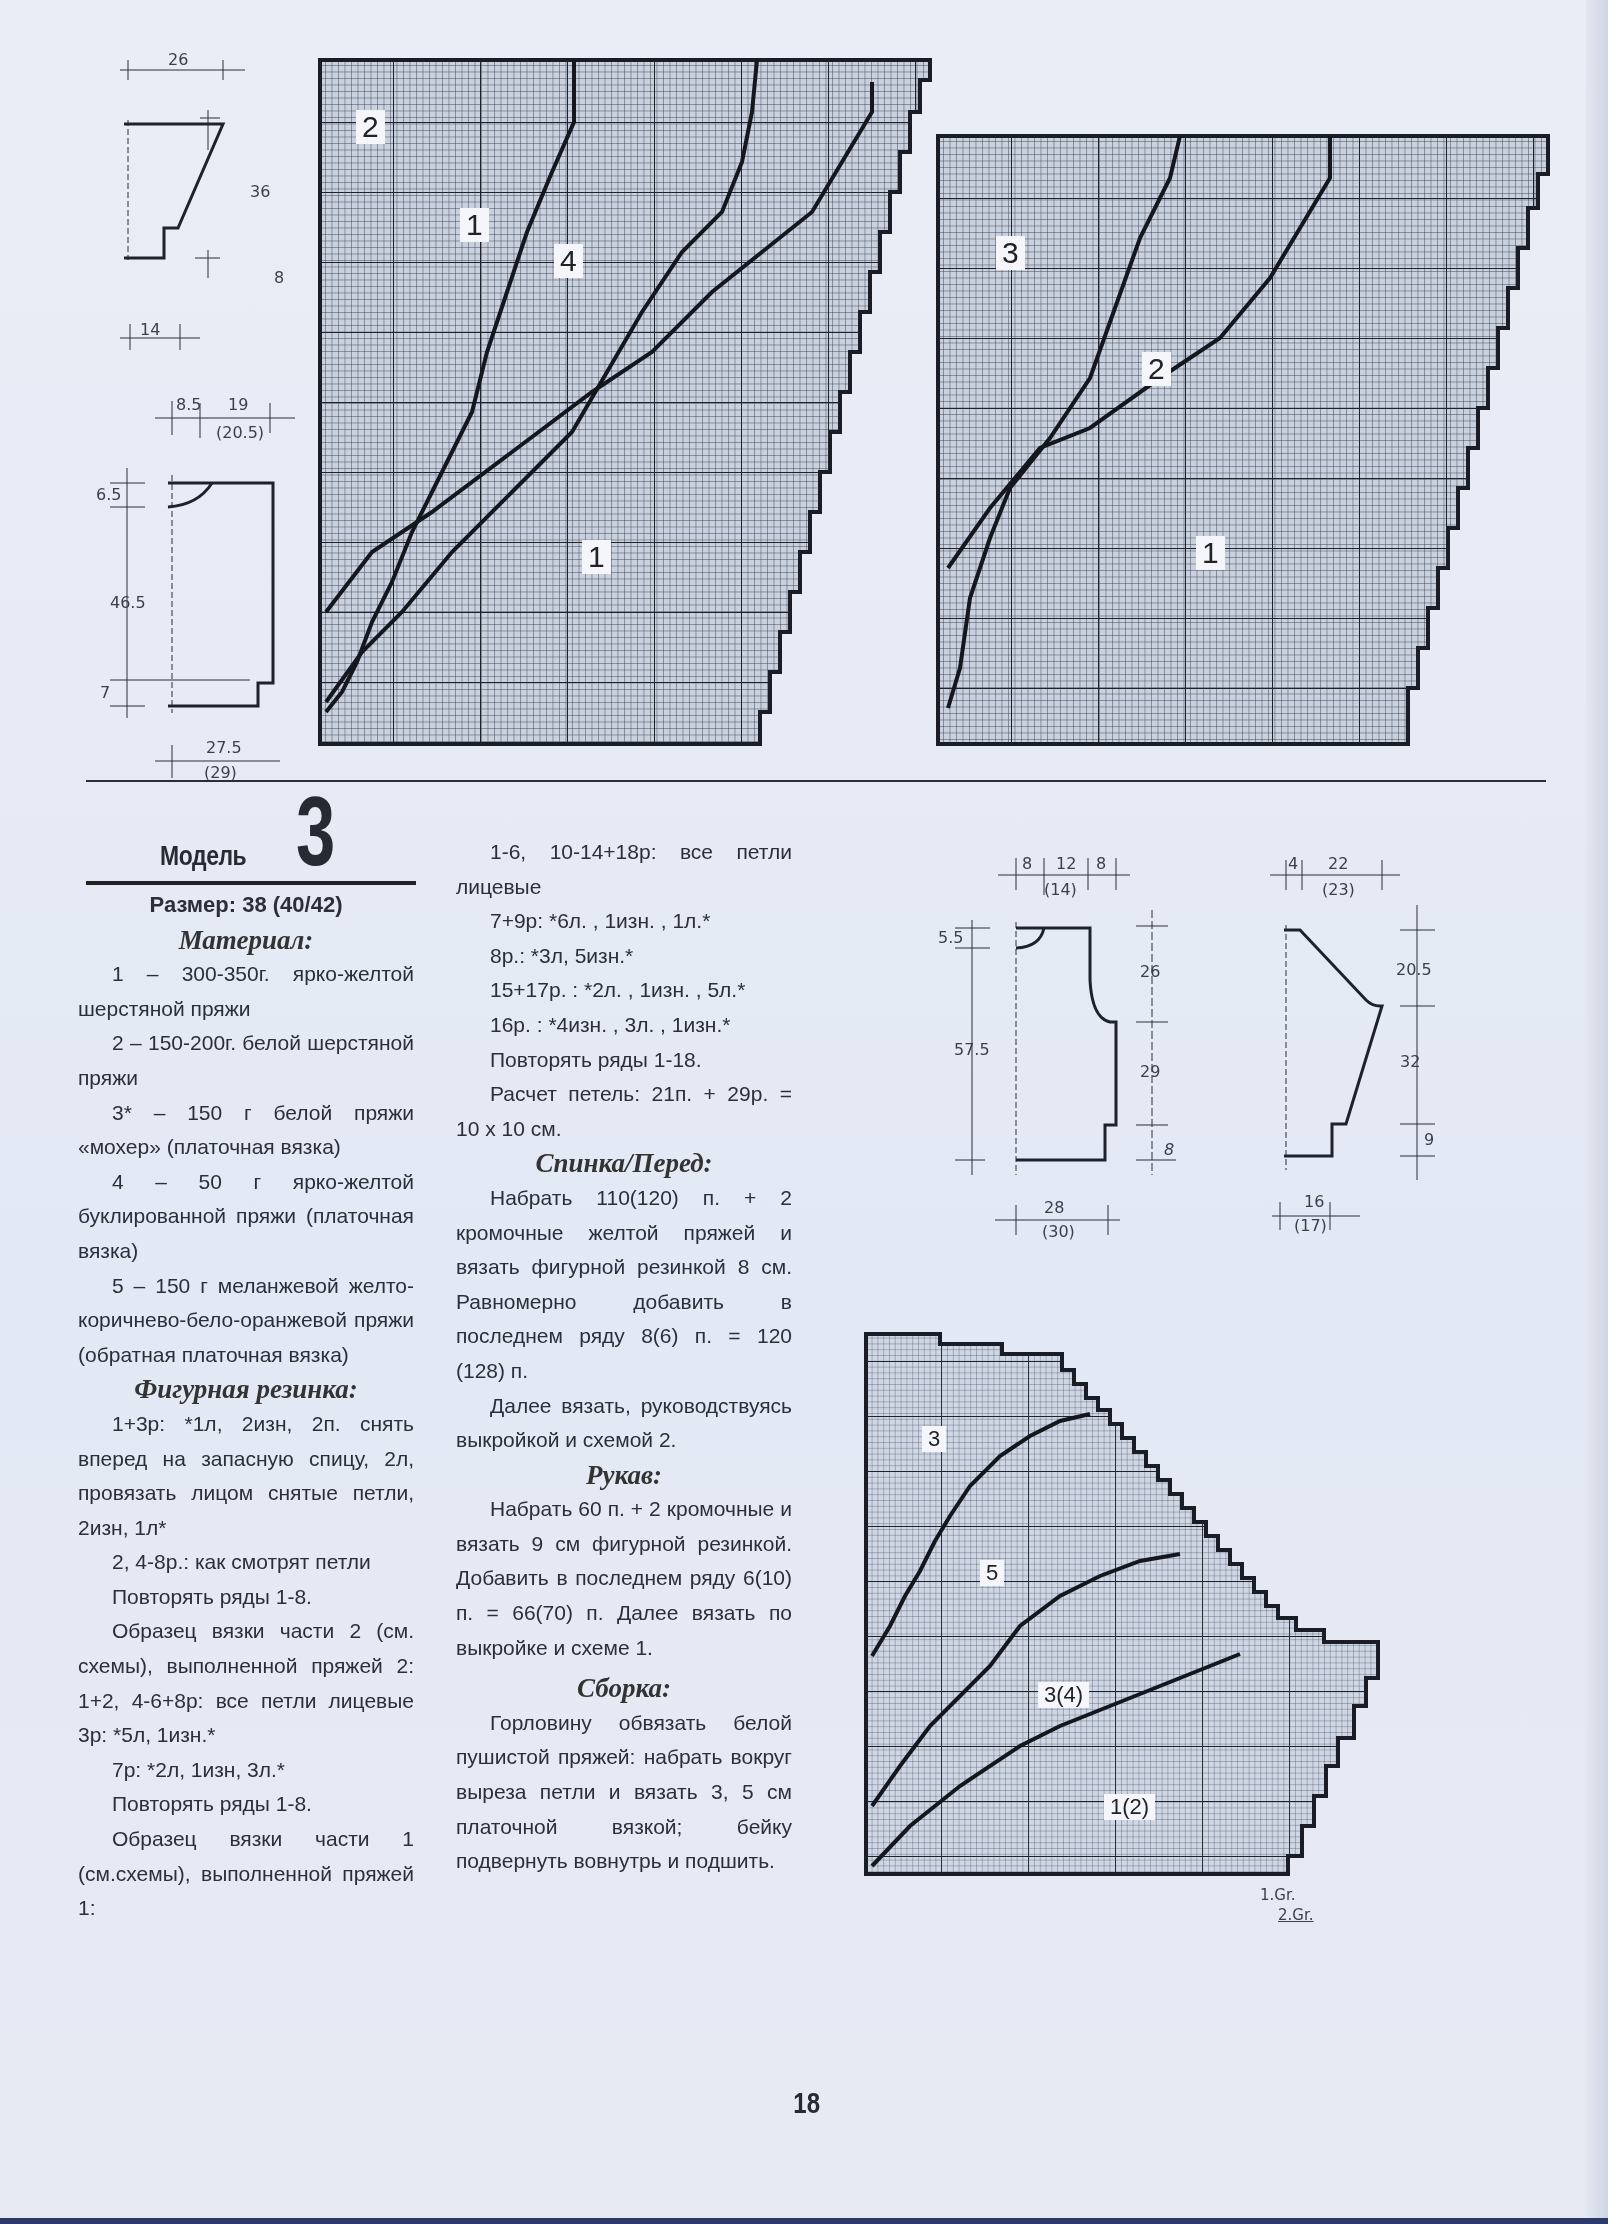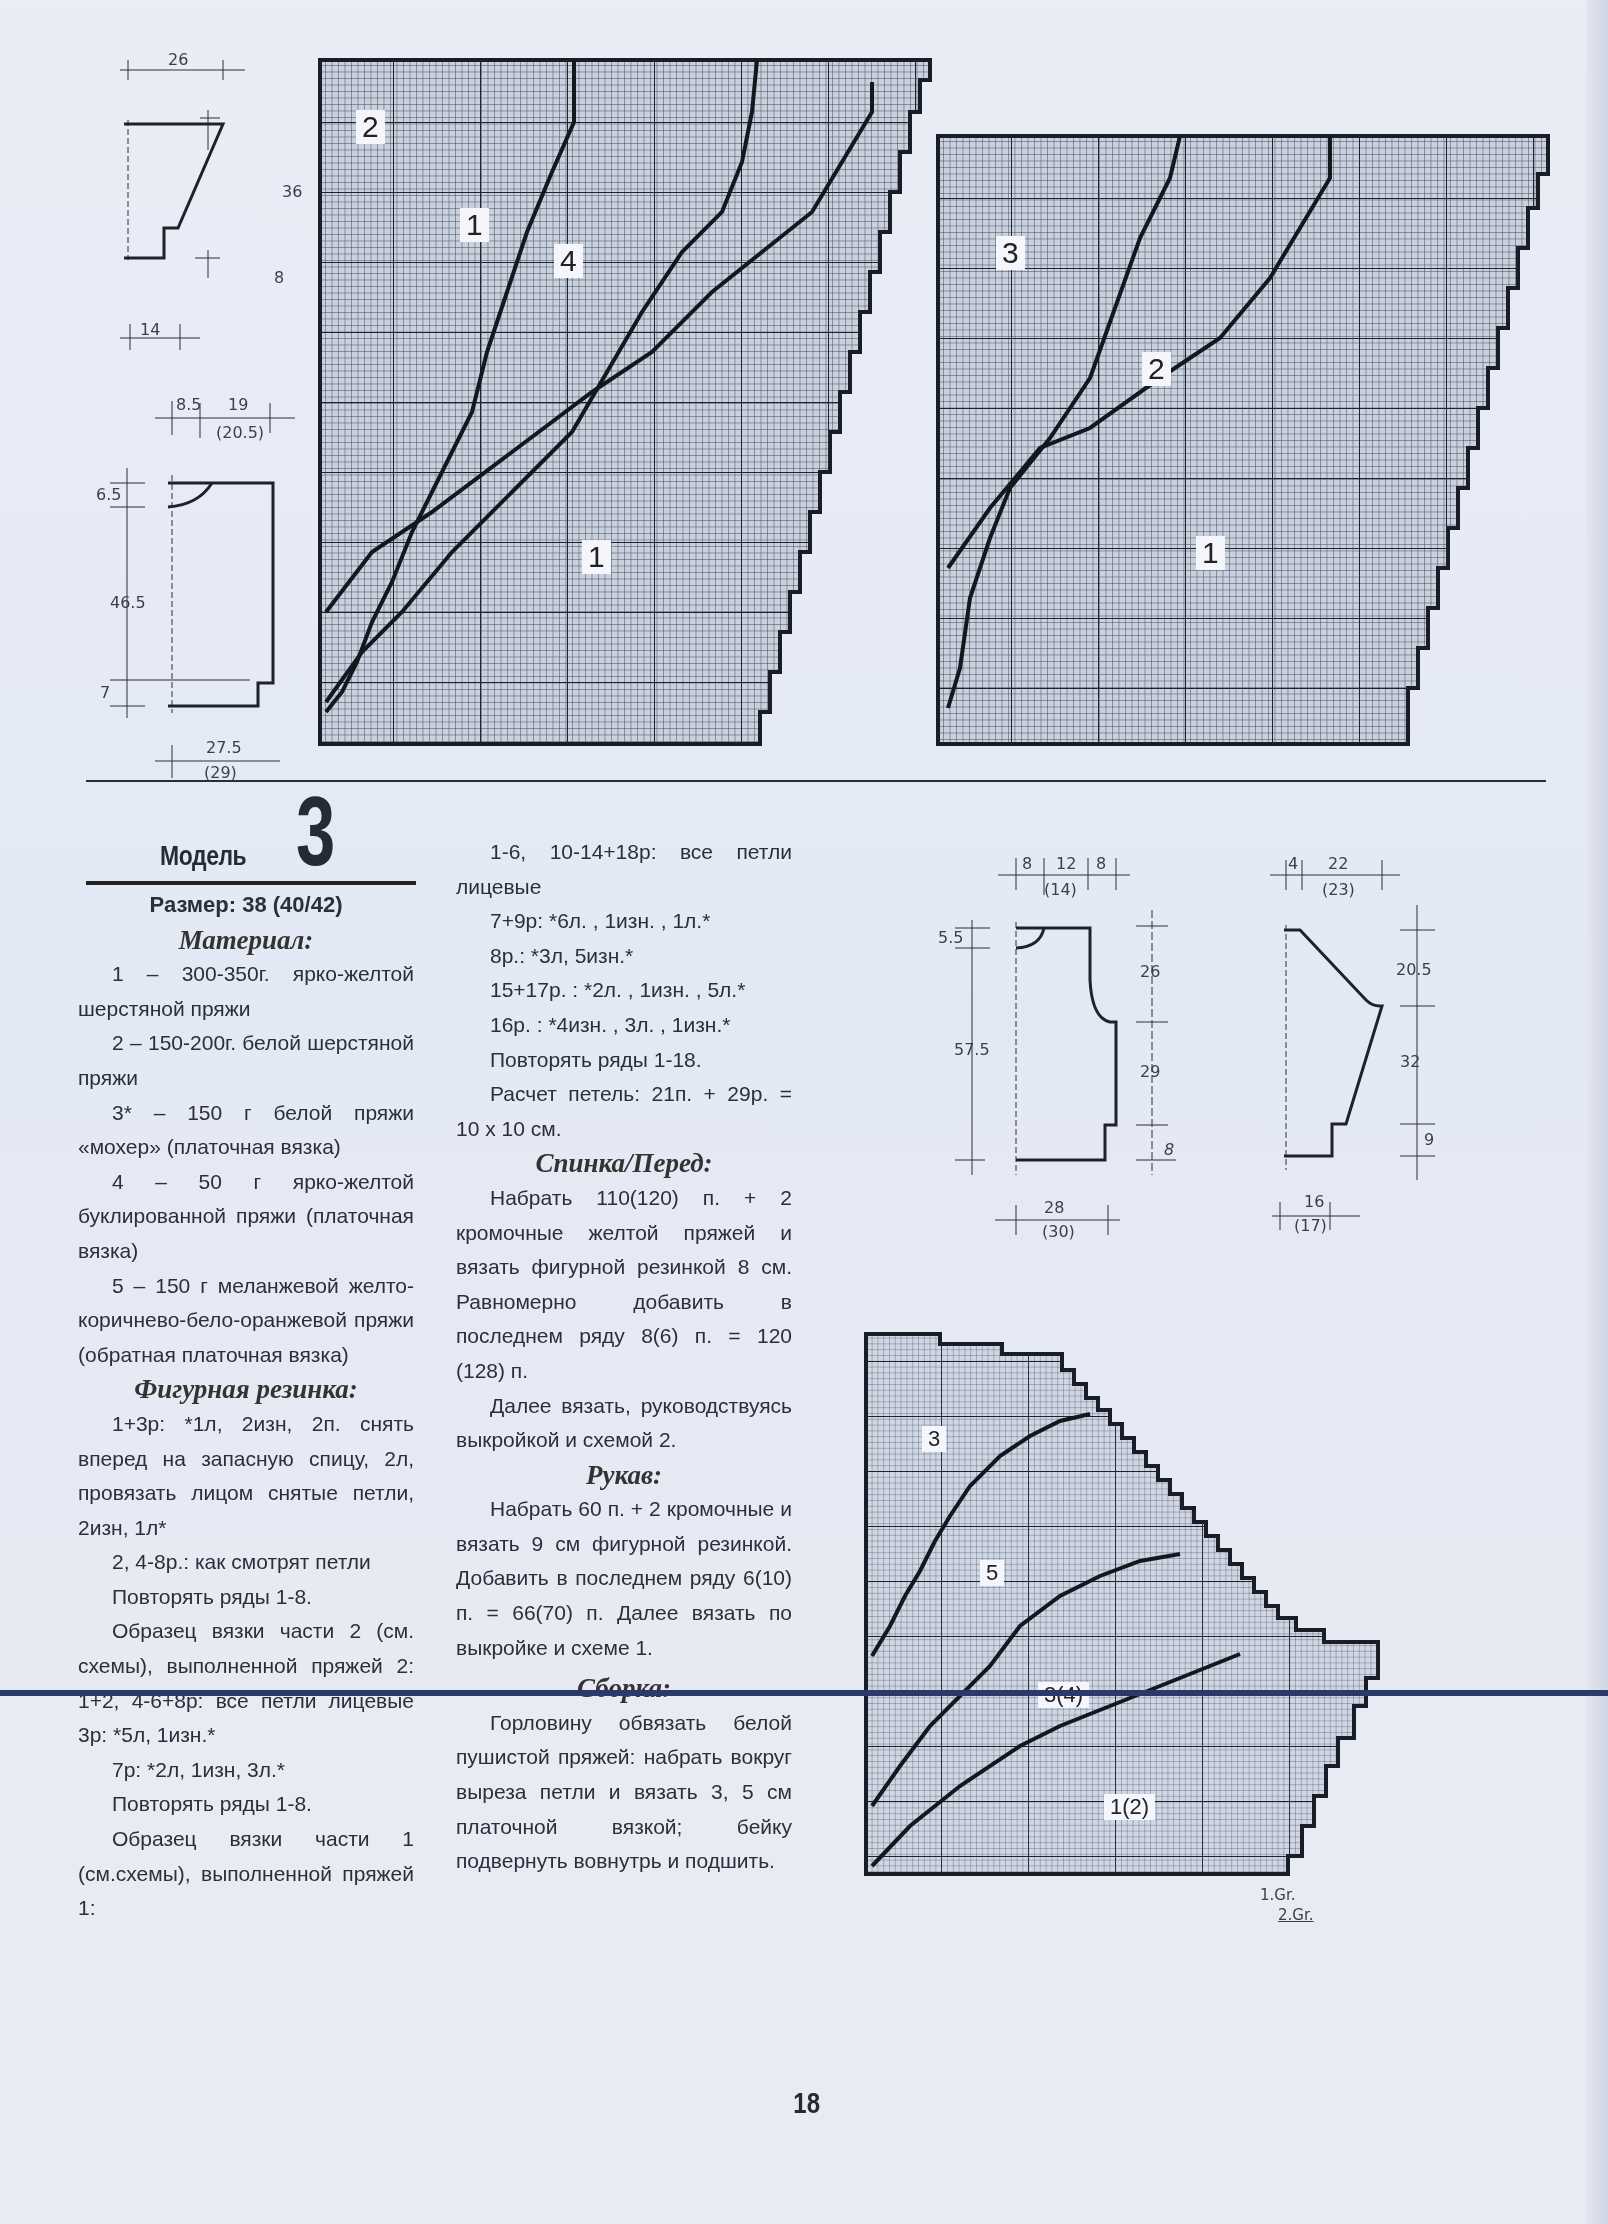--- a/index.html
+++ b/index.html
@@ -1,18 +1,18 @@
 <!DOCTYPE html>
 <html><head>
 <meta charset="utf-8">
 <style>
   html,body{margin:0;padding:0;}
   body{width:1608px;height:2224px;background:#e6ebf4;position:relative;overflow:hidden;
        font-family:"Liberation Sans",sans-serif;color:#262a33;}
-  .page{position:absolute;left:0;top:0;width:1608px;height:1696px;
+  .page{position:absolute;left:0;top:0;width:1608px;height:2224px;
         background:linear-gradient(180deg,#e9edf6 0%,#e3e9f4 60%,#e8eaf3 100%);}
   .bottom-band{position:absolute;left:0;bottom:0;width:1608px;height:6px;background:#2b3a6a;}
   .right-shadow{position:absolute;right:0;top:0;width:22px;height:2224px;background:linear-gradient(90deg,#e3e7f0,#cfd5e2);}
 
   
   .chart{position:absolute;}
   .chart svg{display:block;}
   .chart-label{position:absolute;background:#f4f6fb;font-size:30px;line-height:34px;padding:0 6px;color:#222;}
 
   
@@ -48,21 +48,21 @@
           <line x1="143" y1="10" x2="143" y2="30"></line>
         <line x1="48" y1="70" x2="48" y2="210" stroke-dasharray="6,3"></line>
         <line x1="128" y1="60" x2="128" y2="100"></line>
           <line x1="120" y1="68" x2="140" y2="68"></line>
         <line x1="128" y1="200" x2="128" y2="228"></line>
           <line x1="115" y1="208" x2="140" y2="208"></line>
       </g>
       <polyline points="44,74 143,74 98,178 84,178 84,208 44,208" fill="none" stroke="#1e222b" stroke-width="3"></polyline>
     </svg>
     <span class="dim" style="left:88px;top:0px;">26</span>
-    <span class="dim" style="left:170px;top:132px;margin-left:32px;">36</span>
+    <span class="dim" style="left:170px;top:132px;">36</span>
     <span class="dim" style="left:194px;top:218px;">8</span>
   </div>
   <div class="schem" style="left:120px;top:320px;width:100px;height:30px;">
     <svg width="100" height="30">
         <g stroke="#2a2e38">
           <line x1="0" y1="18" x2="80" y2="18"></line>
           <line x1="10" y1="4" x2="10" y2="30"></line>
           <line x1="60" y1="4" x2="60" y2="30"></line>
         </g>
       </svg>

